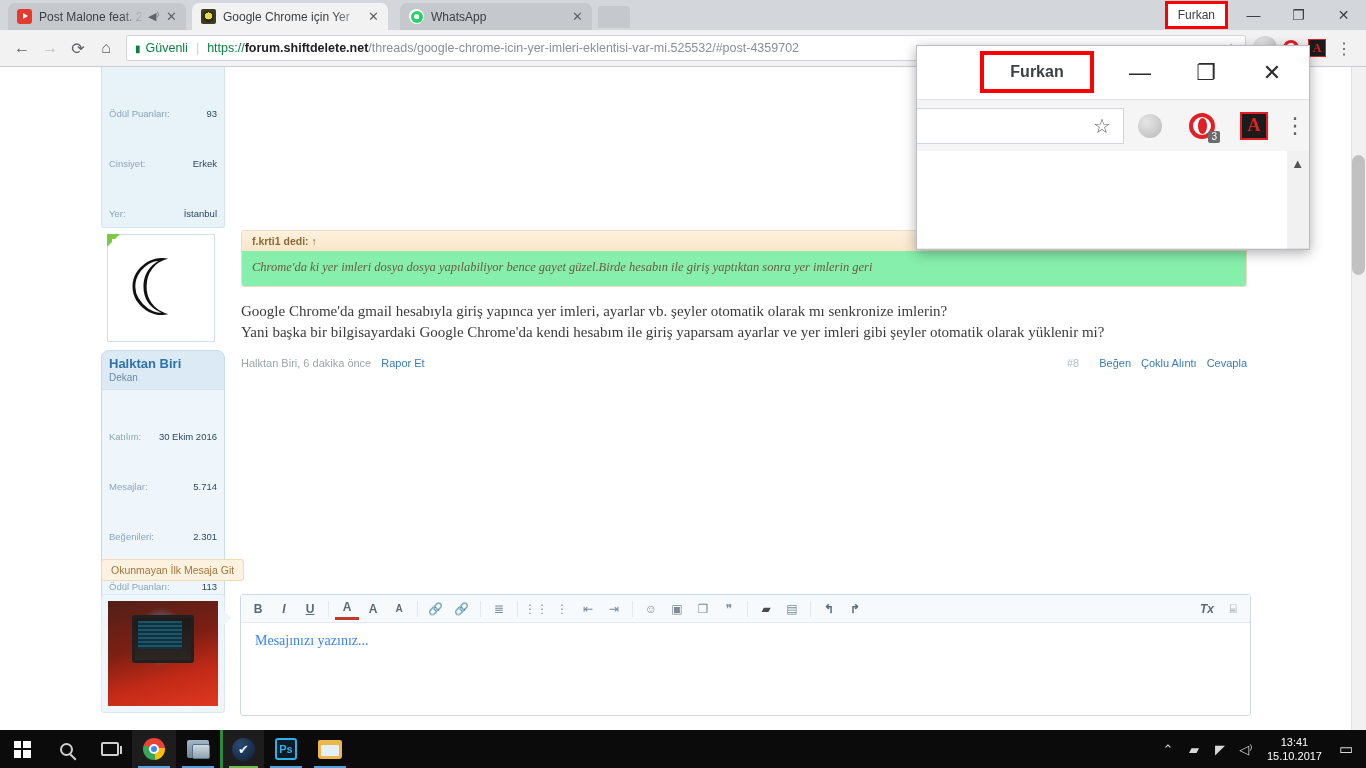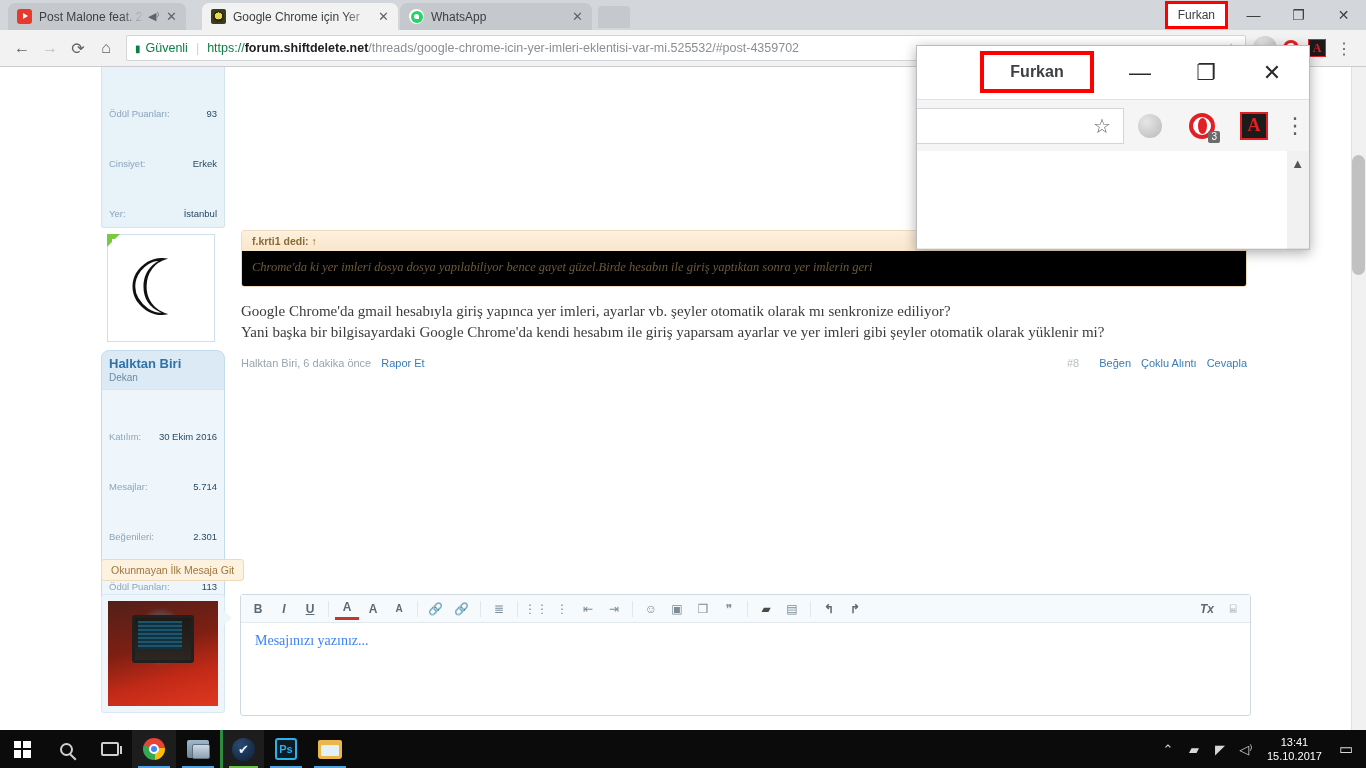--- a/index.html
+++ b/index.html
@@ -151,21 +151,21 @@
   }
   .msg-ico { width: 11px; height: 9px; background: #8aa6bb; }
 
   .post-main { position: absolute; left: 140px; top: 0; right: 4px; }
   .quote { border: 1px solid #efdcc0; border-radius: 3px; overflow: hidden; }
   .quote-head {
     background: linear-gradient(#fdf0dd, #f9e6ca);
     padding: 4px 10px; font-size: 10.5px; font-weight: bold; color: #8a6a37;
   }
   .quote-body {
-    background: #000000; padding: 9px 10px 11px;
+    background: #86efac; padding: 9px 10px 11px;
     font-family: "Liberation Serif", serif; font-style: italic;
     font-size: 12.5px; color: #6d5a3c; white-space: nowrap; overflow: hidden;
   }
   .post-text {
     font-family: "Liberation Serif", serif; font-size: 15px; color: #3b3b3b;
     line-height: 21px; margin-top: 14px;
   }
   .post-foot { margin-top: 14px; display: flex; align-items: center; font-size: 11px; }
   .foot-meta { color: #9aa5ad; }
   .flink { color: #3a7bb5; margin-left: 10px; }
@@ -296,21 +296,21 @@
 
     <div class="tabstrip">
 
       <div class="tab inactive" style="left:8px;width:178px;">
         <span class="tab-fav fav-yt"></span>
         <span class="tab-title">Post Malone feat. 21</span>
         <span class="tab-audio">◀⁾</span>
         <span class="tab-close">✕</span>
       </div>
 
-      <div class="tab active" style="left:202px;width:196px;">
+      <div class="tab active" style="left:192px;width:196px;">
         <span class="tab-fav fav-sd"></span>
         <span class="tab-title">Google Chrome için Yer</span>
         <span class="tab-close">✕</span>
       </div>
 
       <div class="tab inactive" style="left:400px;width:192px;">
         <span class="tab-fav fav-wa"></span>
         <span class="tab-title">WhatsApp</span>
         <span class="tab-close">✕</span>
       </div>
@@ -410,21 +410,21 @@
               </div>
             </div>
           </div>
 
           <div class="post-main">
             <div class="quote">
               <div class="quote-head">f.krti1 dedi: ↑</div>
               <div class="quote-body">Chrome'da ki yer imleri dosya dosya yapılabiliyor bence gayet güzel.Birde hesabın ile giriş yaptıktan sonra yer imlerin geri</div>
             </div>
             <div class="post-text">
-              <div>Google Chrome'da gmail hesabıyla giriş yapınca yer imleri, ayarlar vb. şeyler otomatik olarak mı senkronize ediliyor?</div>
+              <div>Google Chrome'da gmail hesabıyla giriş yapınca yer imleri, ayarlar vb. şeyler otomatik olarak mı senkronize imlerin?</div>
               <div>Yani başka bir bilgisayardaki Google Chrome'da kendi hesabım ile giriş yaparsam ayarlar ve yer imleri gibi şeyler otomatik olarak yüklenir mi?</div>
             </div>
             <div class="post-foot">
               <span class="foot-meta">Halktan Biri, 6 dakika önce</span>
               <span class="flink">Rapor Et</span>
               <span class="foot-right">
                 <span class="foot-num">#8</span>
                 <span class="flink">Beğen</span>
                 <span class="flink">Çoklu Alıntı</span>
                 <span class="flink">Cevapla</span>

